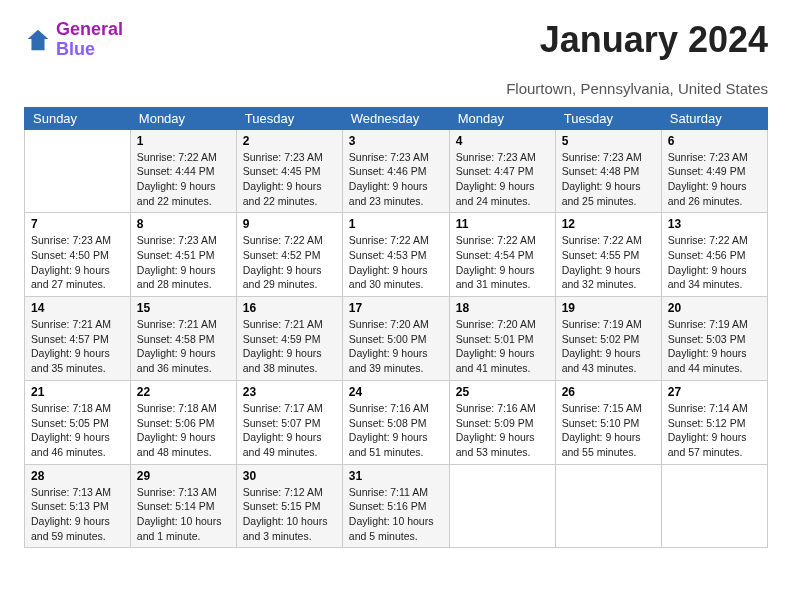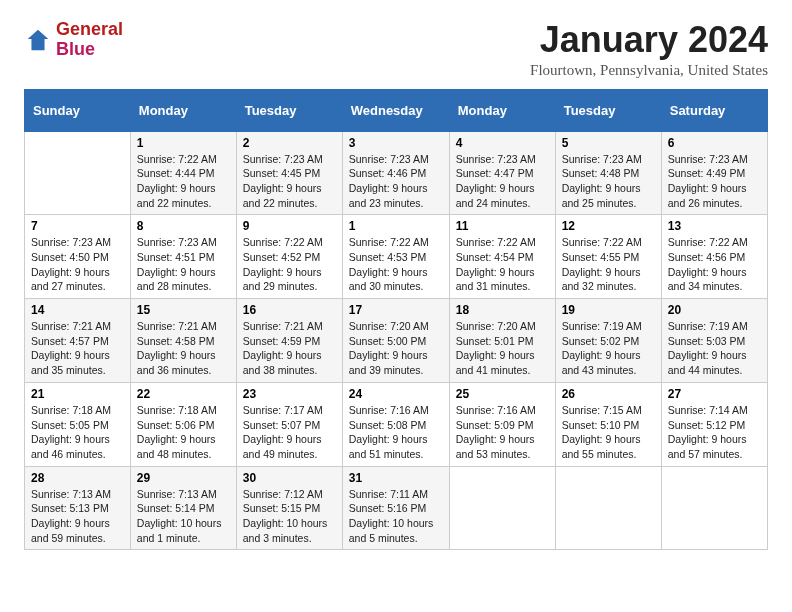--- a/index.html
+++ b/index.html
@@ -19,53 +19,52 @@
     .logo {
       display: flex;
       align-items: center;
       gap: 4px;
     }
     .logo-text {
       font-size: 18px;
       font-weight: bold;
       line-height: 1.1;
     }
-    .logo-general { color: #b91c1c; }
-    .logo-blue { color: #be185d; }
+    .logo-general { color: #a21caf; }
+    .logo-blue { color: #8b5cf6; }
     .logo-icon {
       width: 28px;
       height: 28px;
     }
     .title-area {
       text-align: right;
     }
     .month-title {
       font-size: 36px;
       font-weight: bold;
       color: #222;
       line-height: 1.1;
     }
     .location {
       font-size: 15px;
       color: #555;
-      margin-top: 2px;
-      font-family: Liberation Serif, serif;
+      margin-top: 20px;
     }
     table {
       width: 100%;
       border-collapse: collapse;
       font-size: 11px;
     }
     thead tr th {
       background-color: #2e6db4;
       color: #fff;
       text-align: left;
-      padding: 13px 8px;
+      padding: 3px 8px;
       font-size: 13px;
-      font-weight: bold;
+      font-weight: normal;
       border: 1px solid #2e6db4;
     }
     tbody tr td {
       border: 1px solid #ccc;
       vertical-align: top;
       padding: 4px 6px;
       width: 108px;
       min-height: 80px;
       background: #fff;
     }

